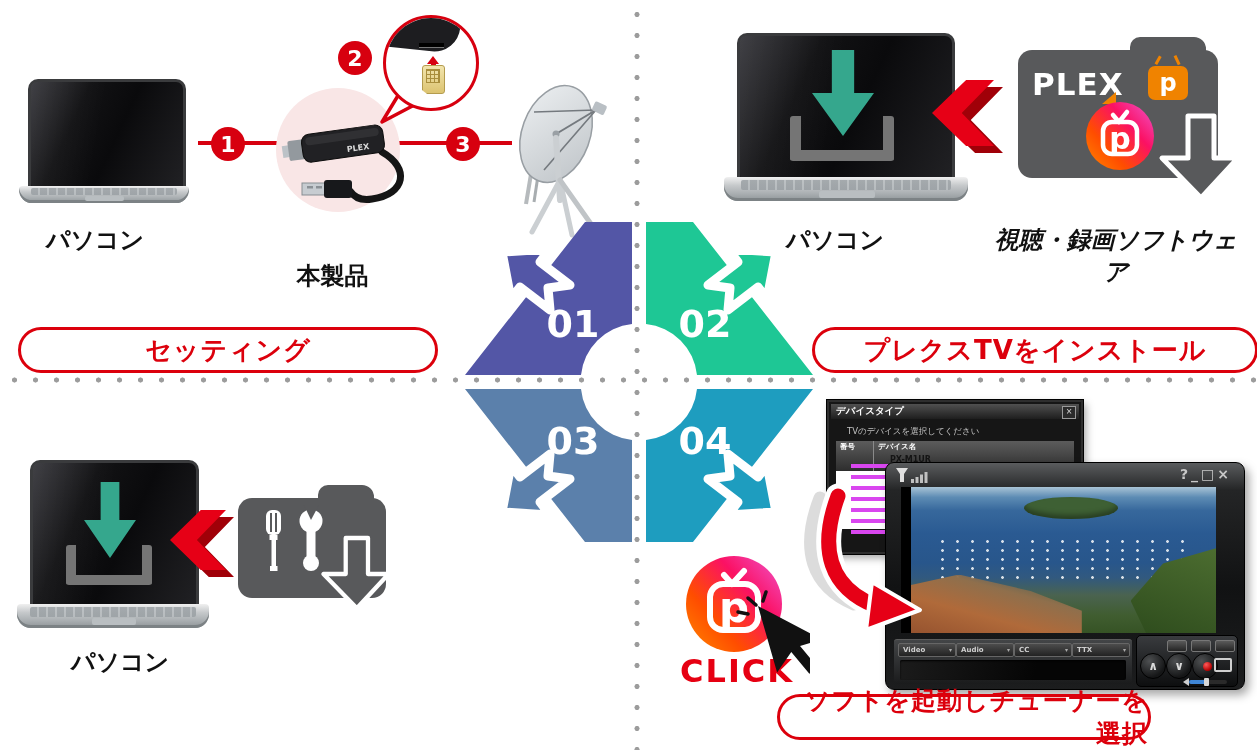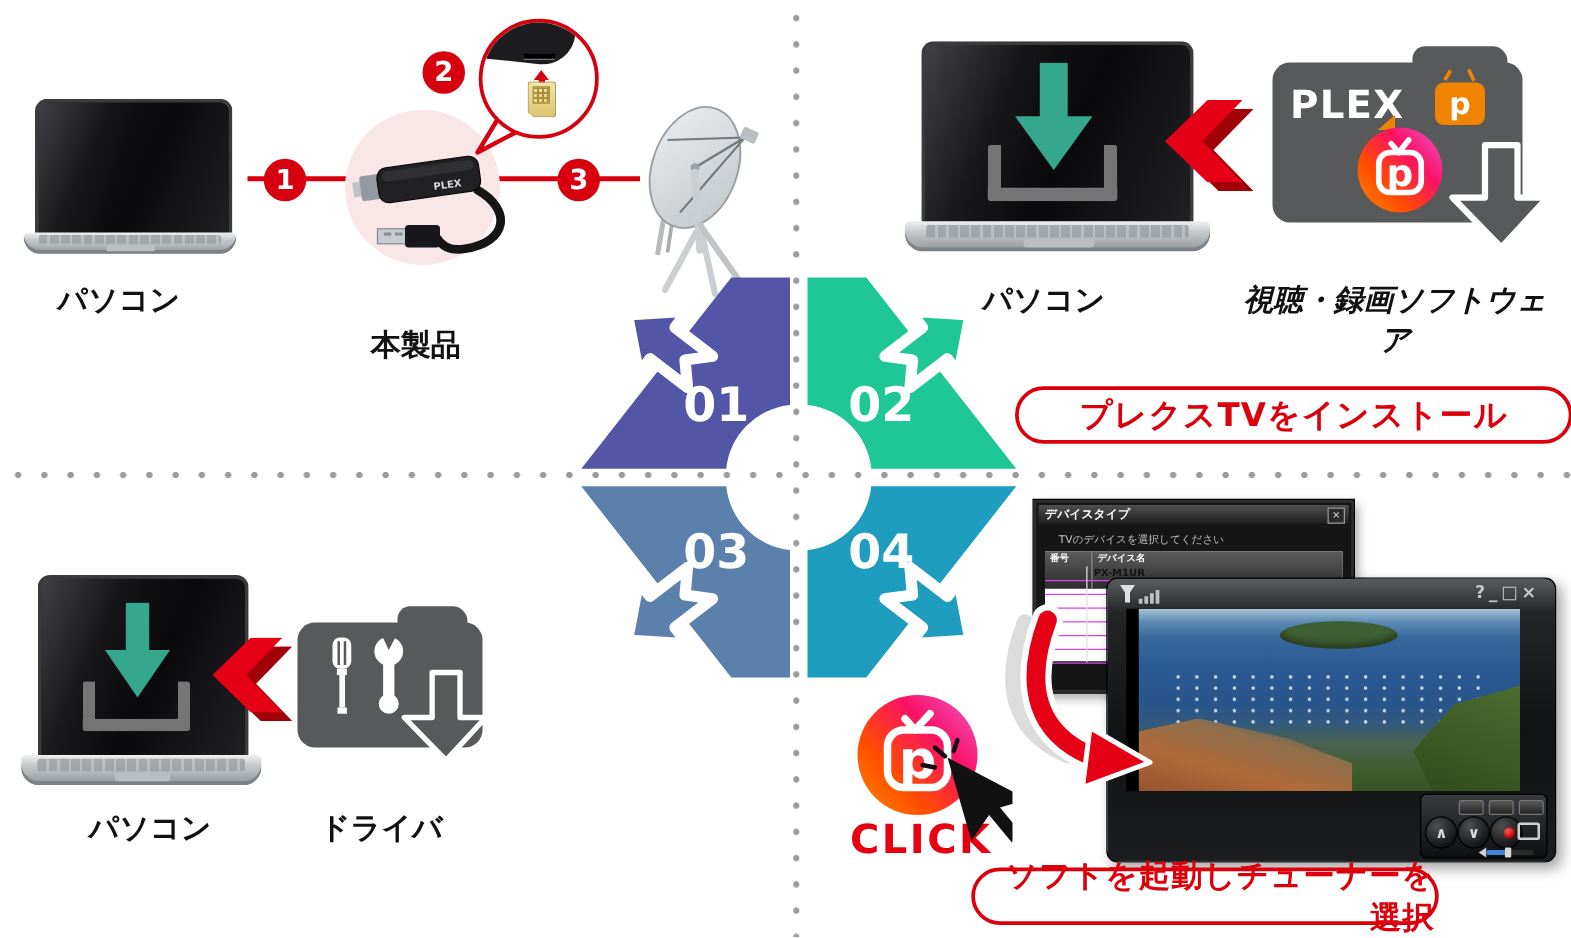--- a/index.html
+++ b/index.html
@@ -73,21 +73,21 @@
     background:linear-gradient(#505050,#1e1e1e);}
   .dlg-title{position:absolute;left:5px;top:1px;color:#fff;font-size:9.5px;font-weight:700;}
   .dlg-x{position:absolute;right:3px;top:2px;width:12px;height:11px;border:1px solid #9a9a9a;background:#2a2a2a;
     color:#ddd;font-size:8px;line-height:10px;text-align:center;}
   .dlg-msg{position:absolute;left:18px;top:24px;color:#c2c2c2;font-size:8.5px;}
   .dlg-table{position:absolute;left:7px;right:7px;top:39px;height:88px;background:#fff;}
   .dlg-th{position:absolute;left:0;right:0;top:0;height:30px;background:linear-gradient(#5c5c5c,#2d2d2d);
     color:#fff;font-size:7.5px;font-weight:700;display:flex;}
   .dlg-th span{padding:1px 0 0 4px;}
   .dlg-th .c1{width:33px;border-right:1px solid #8a8a8a;}
-  .dlg-row{position:absolute;left:0;right:0;height:11px;border-bottom:1px solid #d946ef;display:flex;}
+  .dlg-row{position:absolute;left:15px;right:0;height:11px;border-bottom:4px solid #d946ef;display:flex;align-items:flex-end;}
   .dlg-row .c1{width:33px;border-right:1px solid #e0e0e0;}
   .dlg-dev{font-size:8px;font-weight:700;color:#151515;padding:1px 0 0 5px;}
   
   .player{position:absolute;left:885px;top:462px;width:358px;height:226px;border-radius:9px;border:1px solid #000;
     background:linear-gradient(180deg,#5a5c5e 0%,#242526 12%,#111213 55%,#1c1d1e 100%);
     box-shadow:4px 5px 10px rgba(0,0,0,.35);z-index:5;}
   .win-btns{position:absolute;right:12px;top:3px;color:#c8c8c8;font-size:14px;font-weight:700;letter-spacing:3px;}
   .video{position:absolute;left:15px;top:24px;width:315px;height:146px;background:#000;overflow:hidden;}
   .scene{position:absolute;left:10px;top:0;right:0;bottom:0;
     background:linear-gradient(180deg,#a9c4d6 0%,#5d8cb4 7%,#37689c 16%,#2a5a92 32%,#28568b 52%,#31597f 62%,#4a6350 74%,#405d30 88%,#365325 100%);}
@@ -193,20 +193,21 @@
     <circle cx="58" cy="82" r="3.5" fill="#9aa0a5"></circle>
     <rect x="95" y="51" width="13" height="10" rx="2" fill="#b9bfc4" transform="rotate(25 101 56)"></rect>
     <line x1="58" y1="86" x2="62" y2="148" stroke="#cbcfd2" stroke-width="6" stroke-linecap="round"></line>
     <line x1="62" y1="128" x2="34" y2="180" stroke="#cbcfd2" stroke-width="5" stroke-linecap="round"></line>
     <line x1="62" y1="128" x2="74" y2="183" stroke="#cbcfd2" stroke-width="5" stroke-linecap="round"></line>
     <line x1="62" y1="128" x2="93" y2="172" stroke="#c0c4c7" stroke-width="5" stroke-linecap="round"></line>
   </svg>
 
   <div class="lbl" style="left:35px;top:224px;width:120px;">パソコン</div>
   <div class="lbl" style="left:275px;top:224px;width:115px;margin-top:36px;">本製品</div>
+  <div class="cap" style="left:18px;top:327px;width:414px;height:40px;">セッティング</div>
 
   <div class="lt-screen" style="left:737px;top:33px;width:212px;height:144px;"></div>
   <div class="lt-base" style="left:724px;top:177px;width:244px;height:24px;">
     <div class="lt-keys"></div>
     <div class="lt-pad"></div>
   </div>
   <div class="tray" style="left:790px;top:116px;width:82px;height:34px;"></div>
   <div class="dl-arrow-green" style="left:812px;top:50px;width:62px;height:86px;"></div>
   <div class="chev" style="left:941px;top:87px;width:62px;height:66px;background:#a00008;"></div>
   <div class="chev" style="left:932px;top:80px;width:62px;height:66px;background:#e60016;"></div>
@@ -219,21 +220,21 @@
       <rect x="17" y="20" width="34" height="32" rx="9" fill="none" stroke="#fff" stroke-width="4.5"></rect>
       <polyline points="27,13 33,20 41,10" fill="none" stroke="#fff" stroke-width="4.5" stroke-linecap="round" stroke-linejoin="round"></polyline>
       <text x="34" y="47" text-anchor="middle" font-size="30" font-weight="bold" fill="#fff">p</text>
     </svg>
   </div>
   <svg style="left:1158px;top:112px;z-index:4;" width="84" height="92" viewBox="0 0 84 92">
     <path d="M30,4 h26 v42 h24 L43,86 L4,46 h26 Z" fill="#58595b" stroke="#fff" stroke-width="5" stroke-linejoin="round"></path>
   </svg>
   <div class="lbl" style="left:780px;top:224px;width:110px;">パソコン</div>
   <div class="lbl" style="left:985px;top:224px;width:262px;font-style:italic;">視聴・録画ソフトウェア</div>
-  <div class="cap" style="left:812px;top:309px;width:440px;height:40px;">プレクスTVをインストール</div>
+  <div class="cap" style="left:812px;top:327px;width:440px;height:40px;">プレクスTVをインストール</div>
 
   <div class="lt-screen" style="left:30px;top:460px;width:163px;height:144px;"></div>
   <div class="lt-base" style="left:17px;top:604px;width:192px;height:24px;">
     <div class="lt-keys"></div>
     <div class="lt-pad"></div>
   </div>
   <div class="tray" style="left:66px;top:545px;width:66px;height:30px;border-width:10px;"></div>
   <div class="dl-arrow-green" style="left:84px;top:482px;width:52px;height:76px;"></div>
   <div class="chev" style="left:178px;top:517px;width:56px;height:60px;background:#a00008;"></div>
   <div class="chev" style="left:170px;top:510px;width:56px;height:60px;background:#e60016;"></div>
@@ -247,21 +248,20 @@
     <rect x="16" y="61" width="7.5" height="5" fill="#fff"></rect>
     <circle cx="57" cy="16" r="11.5" fill="#fff"></circle>
     <polygon points="49,-2 66,-2 57,15" fill="#58595b"></polygon>
     <rect x="52.5" y="22" width="9" height="34" rx="3" fill="#fff"></rect>
     <circle cx="57" cy="58" r="8" fill="#fff"></circle>
   </svg>
   <svg style="left:320px;top:534px;z-index:4;" width="72" height="80" viewBox="0 0 84 92">
     <path d="M30,4 h26 v42 h24 L43,86 L4,46 h26 Z" fill="#58595b" stroke="#fff" stroke-width="5" stroke-linejoin="round"></path>
   </svg>
   <div class="lbl" style="left:60px;top:646px;width:120px;">パソコン</div>
-  <div class="lbl" style="left:245px;top:646px;width:120px;">ドライバ</div>
 
   <div class="dlg">
     <div class="dlg-tb">
       <div class="dlg-title">デバイスタイプ</div>
       <div class="dlg-x">×</div>
     </div>
     <div class="dlg-msg">TVのデバイスを選択してください</div>
     <div class="dlg-table">
       <div class="dlg-th">
         <span class="c1">番号</span>
@@ -304,20 +304,27 @@
       <span>?</span><span>_</span><span>□</span><span>×</span>
     </div>
     <div class="video">
       <div class="scene">
         <div class="island"></div>
         <div class="boats"></div>
         <div class="town"></div>
         <div class="trees"></div>
       </div>
     </div>
+    <div class="cpanel-l">
+      <div class="pbtn" style="left:4px;"><span>Video</span><i>▾</i></div>
+      <div class="pbtn" style="left:62px;"><span>Audio</span><i>▾</i></div>
+      <div class="pbtn" style="left:120px;"><span>CC</span><i>▾</i></div>
+      <div class="pbtn" style="left:178px;"><span>TTX</span><i>▾</i></div>
+      <div class="pdisp"></div>
+    </div>
     <div class="cpanel-r">
       <div class="mbtn" style="left:30px;"></div>
       <div class="mbtn" style="left:54px;"></div>
       <div class="mbtn" style="left:78px;"></div>
       <div class="rbtn" style="left:3px;">∧</div>
       <div class="rbtn" style="left:29px;">∨</div>
       <div class="rbtn" style="left:55px;">
           <div class="rec"></div>
         </div>
       <div class="tvmini"></div>

